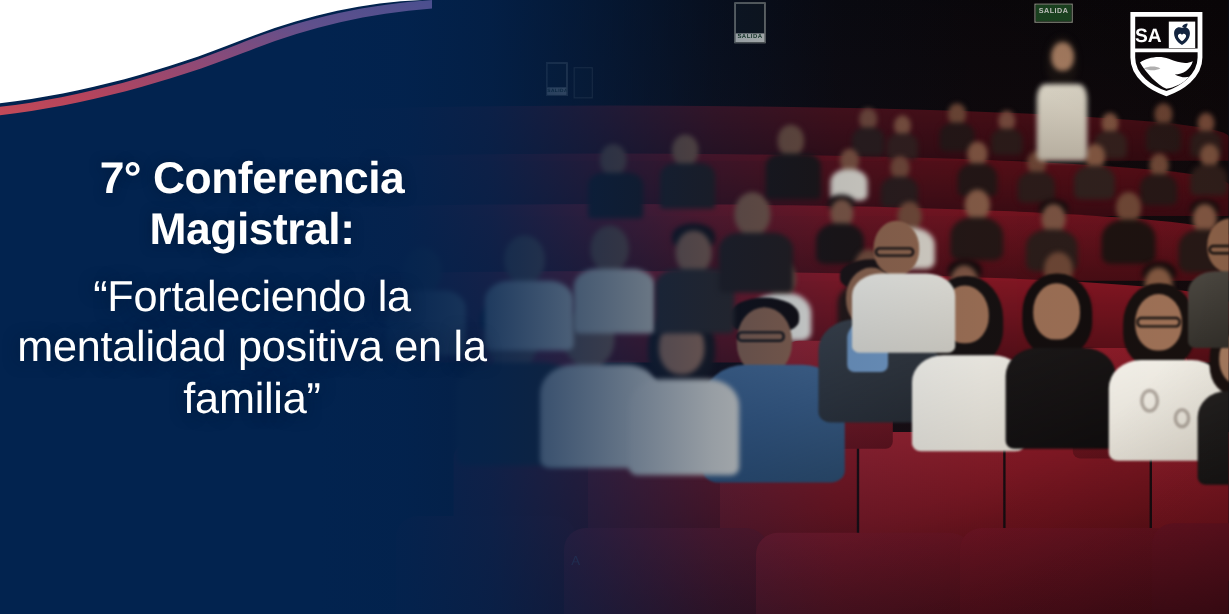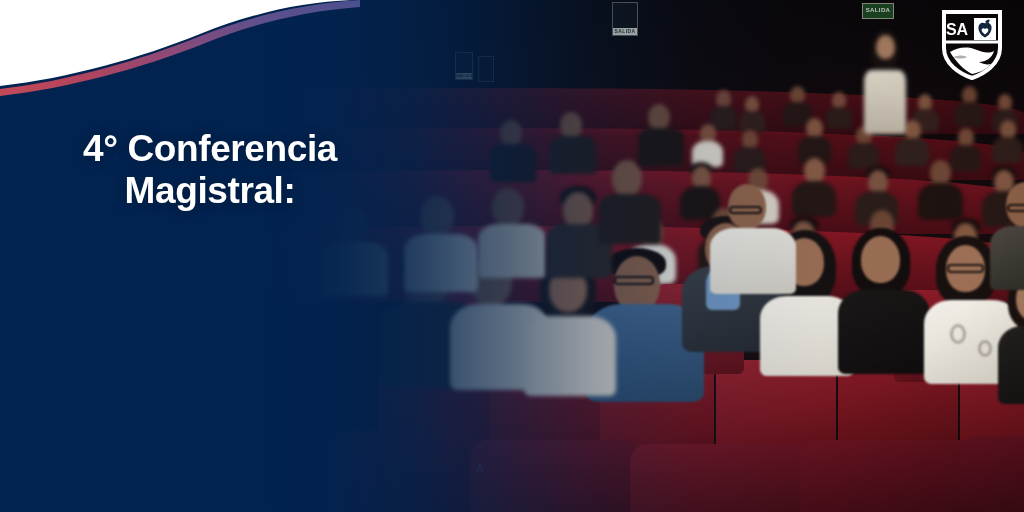--- a/index.html
+++ b/index.html
@@ -429,21 +429,22 @@
         <stop offset="100%" stop-color="#4a4f8f"></stop>
       </linearGradient>
     </defs>
 
     <path d="M0,0 L360,0 L352,0 C300,2 250,14 200,34 C140,58 70,78 0,86 Z" fill="#ffffff"></path>
 
     <path d="M360,0 C300,4 248,17 198,37 C138,61 68,81 0,89 L0,96 C70,88 142,68 203,44 C252,24 304,11 360,7 Z" fill="url(#stripeGrad)"></path>
   </svg>
 
   <div id="text-block">
-    <div id="conf-title">4° Conferencia Magistral:</div>
+    <div id="conf-title">7° Conferencia Magistral:</div>
+    <div id="conf-quote">“Fortaleciendo la mentalidad positiva en la familia”</div>
   </div>
 
   <svg id="logo" viewBox="0 0 72 74">
 
     <path d="M8,4 L64,4 L64,40 C64,56 48,66 36,70 C24,66 8,56 8,40 Z" fill="none" stroke="#ffffff" stroke-width="4"></path>
 
     <path d="M8,34 L64,34" stroke="#ffffff" stroke-width="3"></path>
 
     <text x="21" y="27" fill="#ffffff" font-family="Liberation Sans, sans-serif" font-size="16" font-weight="bold" text-anchor="middle">SA</text>
 

